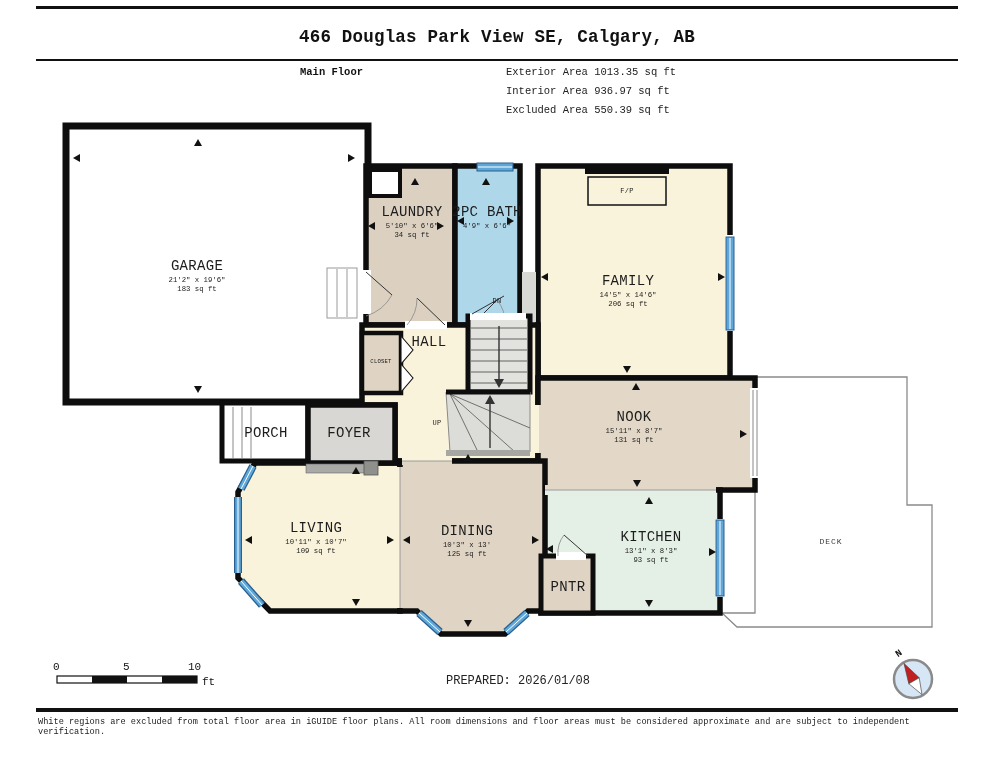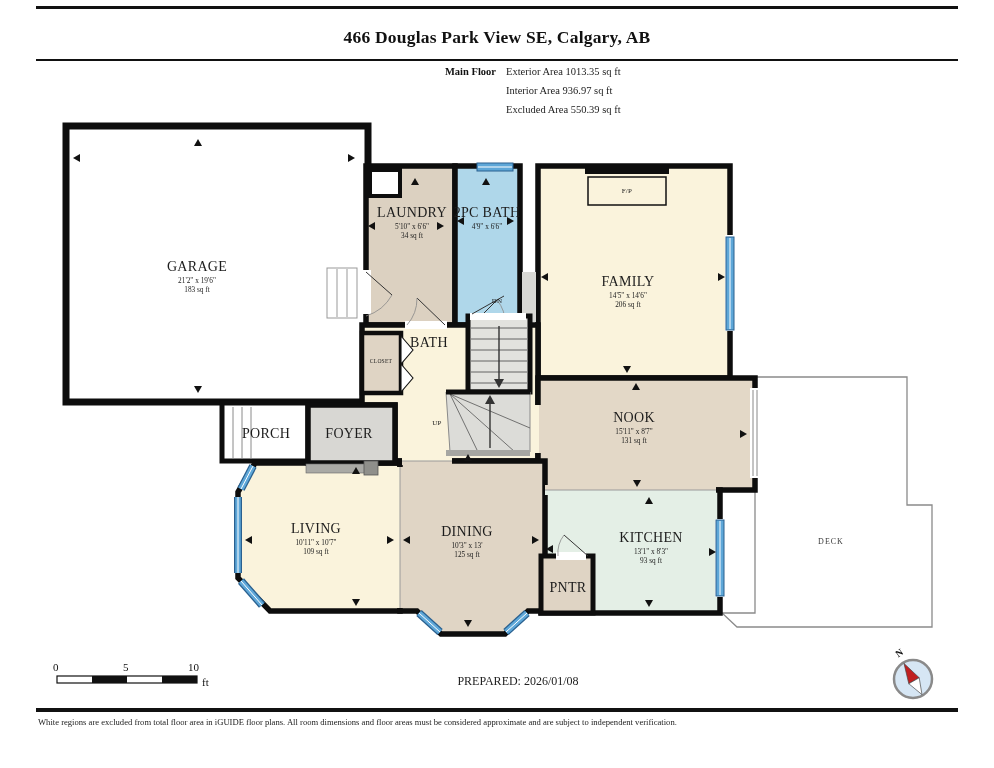--- a/index.html
+++ b/index.html
@@ -1,21 +1,21 @@
 <!DOCTYPE html>
 <html><head>
 <meta charset="utf-8">
 <style>
   html,body{margin:0;padding:0;background:#fff;}
   #page{position:relative;width:994px;height:768px;background:#fff;overflow:hidden;
-        font-family:Liberation Serif, serif;color:#111;}
+        font-family:Liberation Mono, monospace;color:#111;}
   .abs{position:absolute;}
   #title{left:0;top:27px;width:994px;text-align:center;font-size:17.5px;font-weight:bold;letter-spacing:.2px;}
   .rule{left:36px;width:922px;background:#111;}
-  #floor-label{left:300px;top:66px;width:196px;text-align:right;font-size:10.5px;font-weight:bold;}
+  #floor-label{left:300px;top:66px;width:196px;text-align:left;font-size:10.5px;font-weight:bold;}
   .statline{left:506px;width:300px;font-size:10.5px;color:#222;}
   .rlabel{transform:translate(-50%,-50%);text-align:center;line-height:1.28;color:#1c1c1c;white-space:nowrap;}
   .rname{font-size:14px;letter-spacing:.3px;}
   .rdim{font-size:7.3px;}
   .tiny .rname{font-size:5.6px;letter-spacing:.2px;}
   .small .rname{font-size:7px;}
   .deckl .rname{font-size:8px;letter-spacing:1px;color:#3a3a3a;}
   #scale-ticks span{position:absolute;font-size:11px;color:#111;}
   #prepared{left:368px;top:674px;width:300px;text-align:center;font-size:12px;color:#222;}
   #disclaimer{left:38px;top:717px;width:930px;font-size:8.6px;color:#222;}
@@ -244,21 +244,21 @@
 </div>
 <div class="abs rlabel" style="left:628px;top:291px;">
   <div class="rname">FAMILY</div>
   <div class="rdim">14'5" x 14'6"</div>
   <div class="rdim">206 sq ft</div>
 </div>
 <div class="abs rlabel small" style="left:627px;top:191px;">
   <div class="rname">F/P</div>
 </div>
 <div class="abs rlabel" style="left:429px;top:343px;">
-  <div class="rname">BATH</div>
+  <div class="rname">HALL</div>
 </div>
 <div class="abs rlabel tiny" style="left:381px;top:362px;">
   <div class="rname">CLOSET</div>
 </div>
 <div class="abs rlabel" style="left:349px;top:434px;">
   <div class="rname">FOYER</div>
 </div>
 <div class="abs rlabel" style="left:266px;top:434px;">
   <div class="rname">PORCH</div>
 </div>

